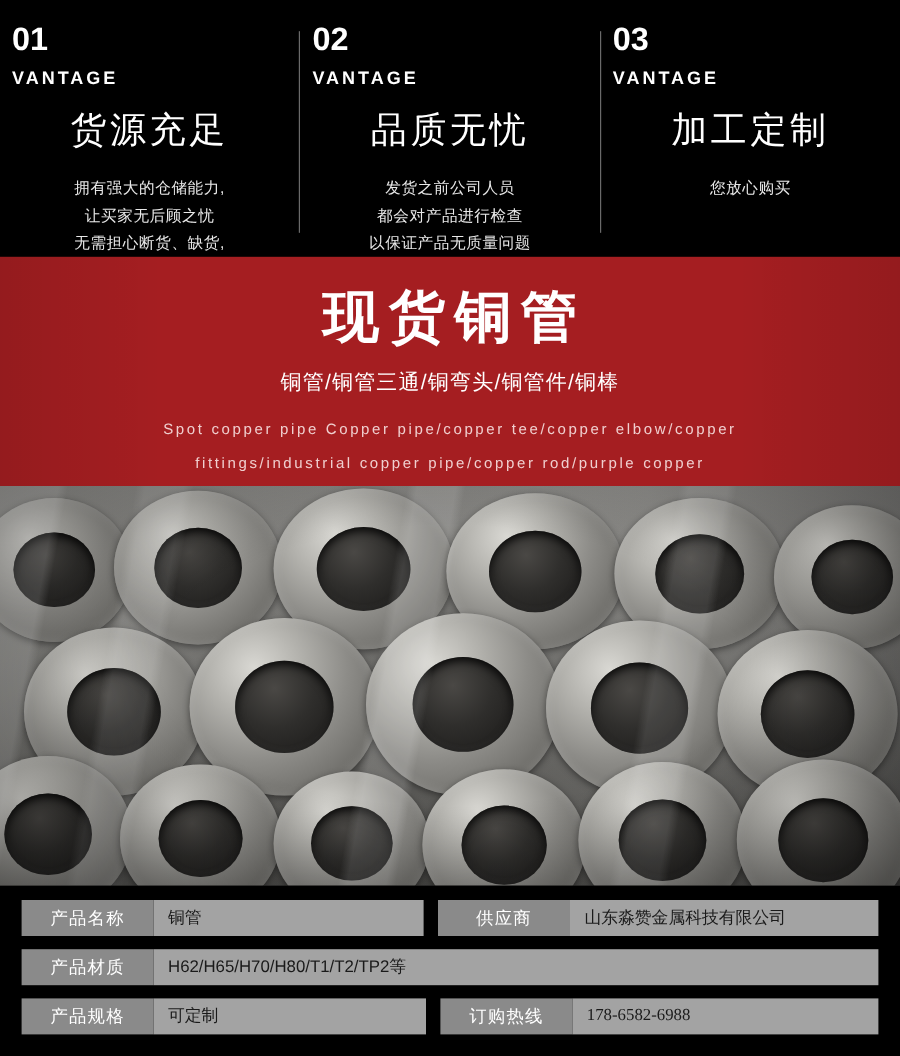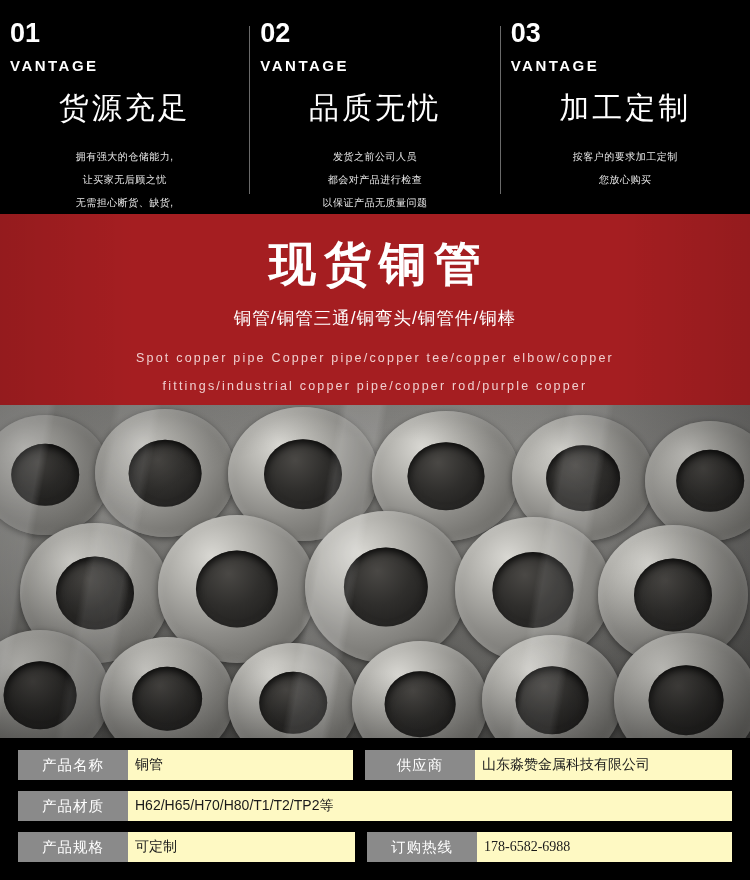--- a/index.html
+++ b/index.html
@@ -63,21 +63,21 @@
   .adv-title {
     color: #ffffff;
     font-size: 30px;
     font-weight: normal;
     letter-spacing: 3px;
     margin-bottom: 16px;
     font-family: "Liberation Sans", "DejaVu Sans", sans-serif;
   }
   .adv-desc {
     color: #e8e8e8;
-    font-size: 10px;
+    font-size: 13px;
     line-height: 23px;
     letter-spacing: 0.5px;
   }
   .adv-desc div { white-space: nowrap; }
 
   
   .red-band {
     position: relative;
     width: 750px;
     height: 191px;
@@ -186,26 +186,26 @@
     color: #ffffff;
     font-size: 14.5px;
     letter-spacing: 1px;
     display: flex;
     align-items: center;
     justify-content: center;
     flex: 0 0 110px;
     height: 30px;
   }
   .cell-value {
-    background: #fef9c3;
+    background: #a3a3a3;
     color: #1a1a1a;
     font-size: 14px;
     display: flex;
     align-items: center;
-    padding-left: 7px;
+    padding-left: 12px;
     height: 30px;
   }
   .v-grow { flex: 1 1 auto; }
   .v-w1 { flex: 0 0 225px; }
   .v-w2 { flex: 0 0 227px; }
   .v-w3 { flex: 1 1 auto; font-family: Liberation Serif, serif; }
   .gap { flex: 0 0 12px; }
 </style>
 </head>
 <body>
@@ -244,21 +244,20 @@
 
     <div class="adv-sep"></div>
 
     <div class="adv-col">
       <div class="adv-head">
         <span class="adv-num">03</span>
         <span class="adv-vantage">VANTAGE</span>
       </div>
       <div class="adv-title">加工定制</div>
       <div class="adv-desc">
-        <div>按客户的要求加工定制</div>
         <div>您放心购买</div>
       </div>
     </div>
 
   </div>
 
   <div class="red-band">
     <div class="red-title">现货铜管</div>
     <div class="red-sub">铜管/铜管三通/铜弯头/铜管件/铜棒</div>
     <div class="red-en">

